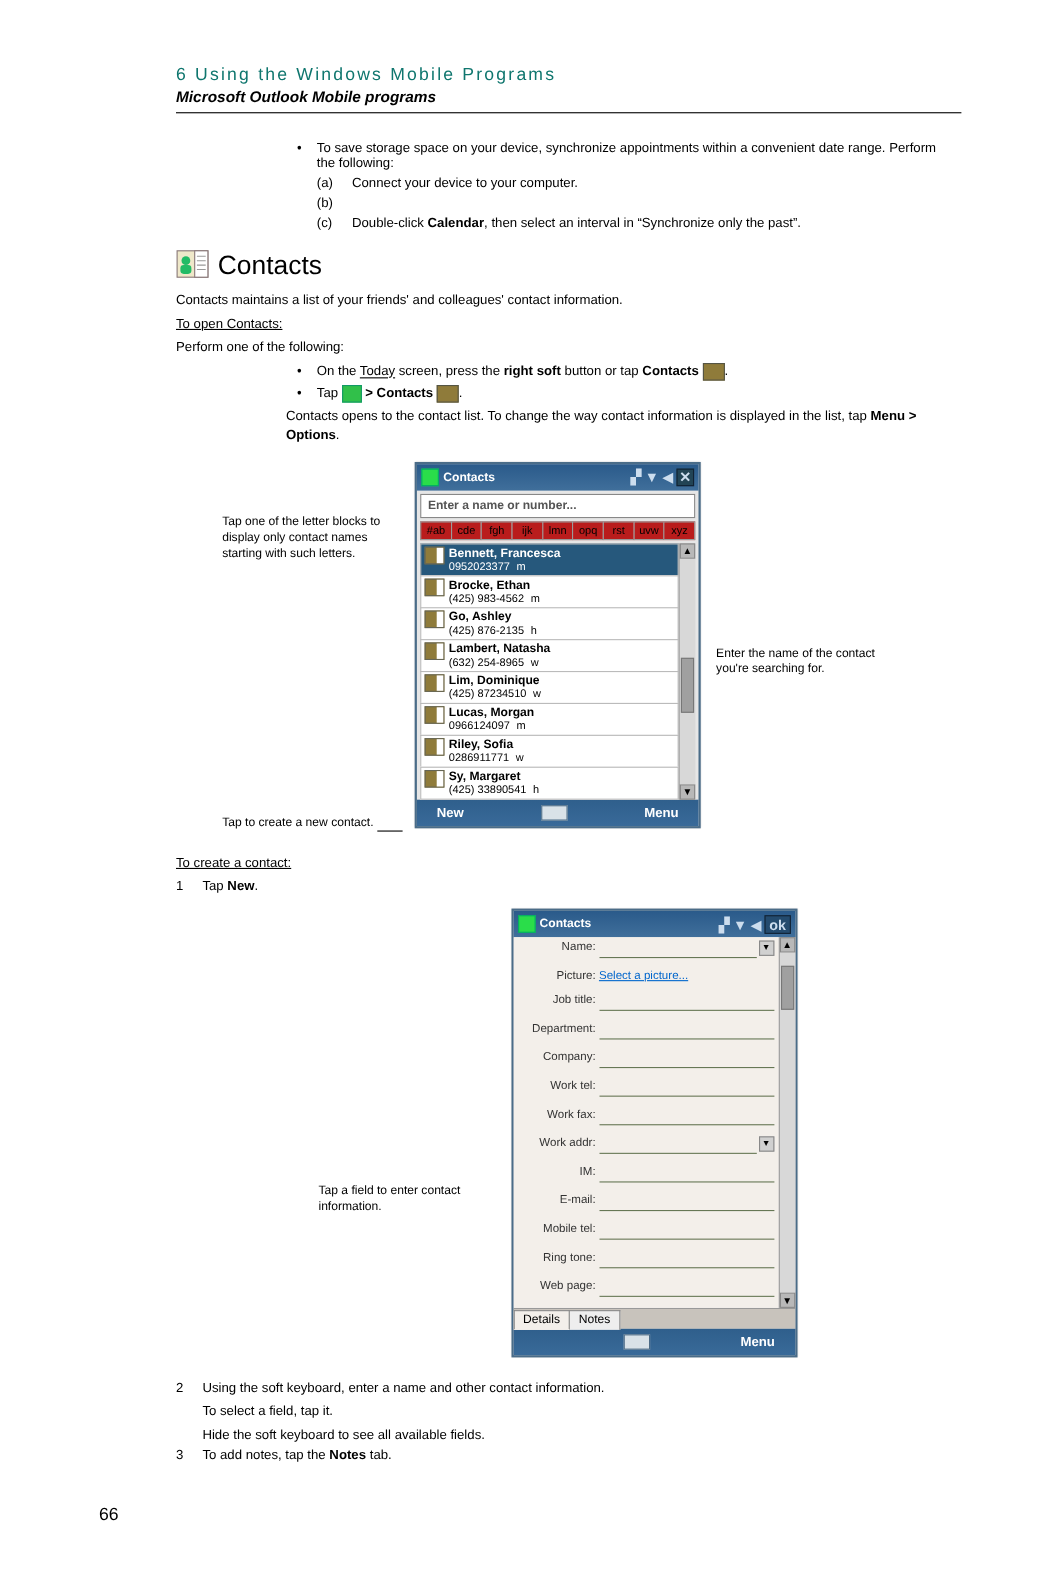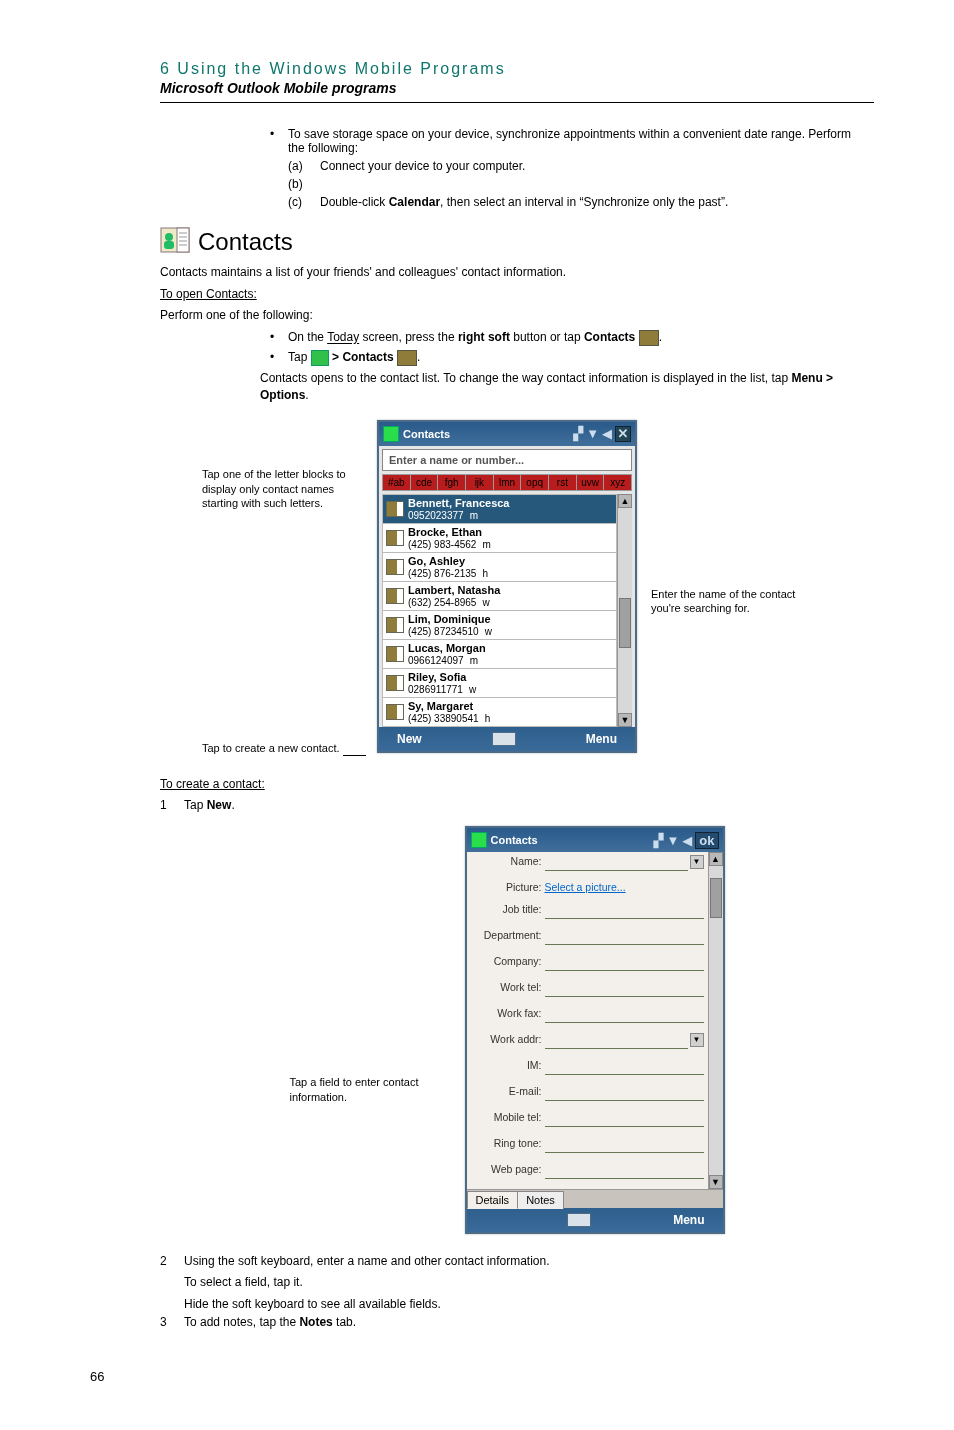--- a/index.html
+++ b/index.html
@@ -76,21 +76,21 @@
       flex: 1; text-align: center; background: #b91c1c;
       border: 1px solid #9a9a9a; border-right: none;
       padding: 2px 0; font-size: 10px; cursor: pointer;
     }
     .letterbar .lb:last-child { border-right: 1px solid #9a9a9a; }
 
     .contact-scroll { display:flex; }
     .contact-rows { margin: 3px 0 0 3px; flex:1; }
     .contact-row {
       background: #fff; border: 1px solid #bbb; border-bottom: none;
-      display: flex; align-items: center; padding: 2px 3px;
+      display: flex; align-items: flex-start; padding: 2px 3px;
     }
     .contact-row:last-child { border-bottom: 1px solid #bbb; }
     .contact-row.sel { background: #26587c; color: #fff; }
     .row-icon {
       width: 18px; height: 16px; background: #8f7b3a;
       display:inline-block; margin-right:4px; flex-shrink:0;
       border: 1px solid #665; position:relative;
     }
     .row-icon::after {
       content:""; position:absolute; right:0; top:0; bottom:0; width:6px;
@@ -124,21 +124,21 @@
       flex: 1; height: 16px; border: none; border-bottom: 1px solid #675;
       background: transparent; font-size:10.5px;
     }
     .formrow .picture { color:#06c; text-decoration:underline; cursor:pointer; font-size:10.5px; }
     .formrow .dd { width: 14px; height: 14px; background:#d0d0d0; border:1px solid #888; text-align:center; font-size:8px; line-height:12px; margin-left:2px; }
 
     .tabs { display:flex; background:#c8c3bc; border-top:1px solid #999; }
     .tab { background:#eee; border:1px solid #888; border-bottom:none; padding:2px 8px; font-size:11px; position:relative; top:1px; margin-right:-1px; cursor:pointer; }
     .tab.active { background:#f3efea; border-bottom:1px solid #f3efea; z-index:1; }
 
-    .page-num { margin-top: 40px; margin-left: -70px; font-size: 13px; }
+    .page-num { margin-top: 40px; margin-left: -70px; font-size: 16px; }
     .contacts-svg { display:inline-block; vertical-align:middle; }
 
     .bullets .inline-icon { display:inline-block; width:20px; height:16px; background:#8f7b3a; border:1px solid #554; vertical-align:middle; }
     .bullets .start-icon { display:inline-block; width:18px; height:16px; background:#31c04a; border:1px solid #196; vertical-align:middle; }
   </style>
 </head>
 <body>
 
 <div class="page-header">
   <div class="chapter">6 Using the Windows Mobile Programs</div>

